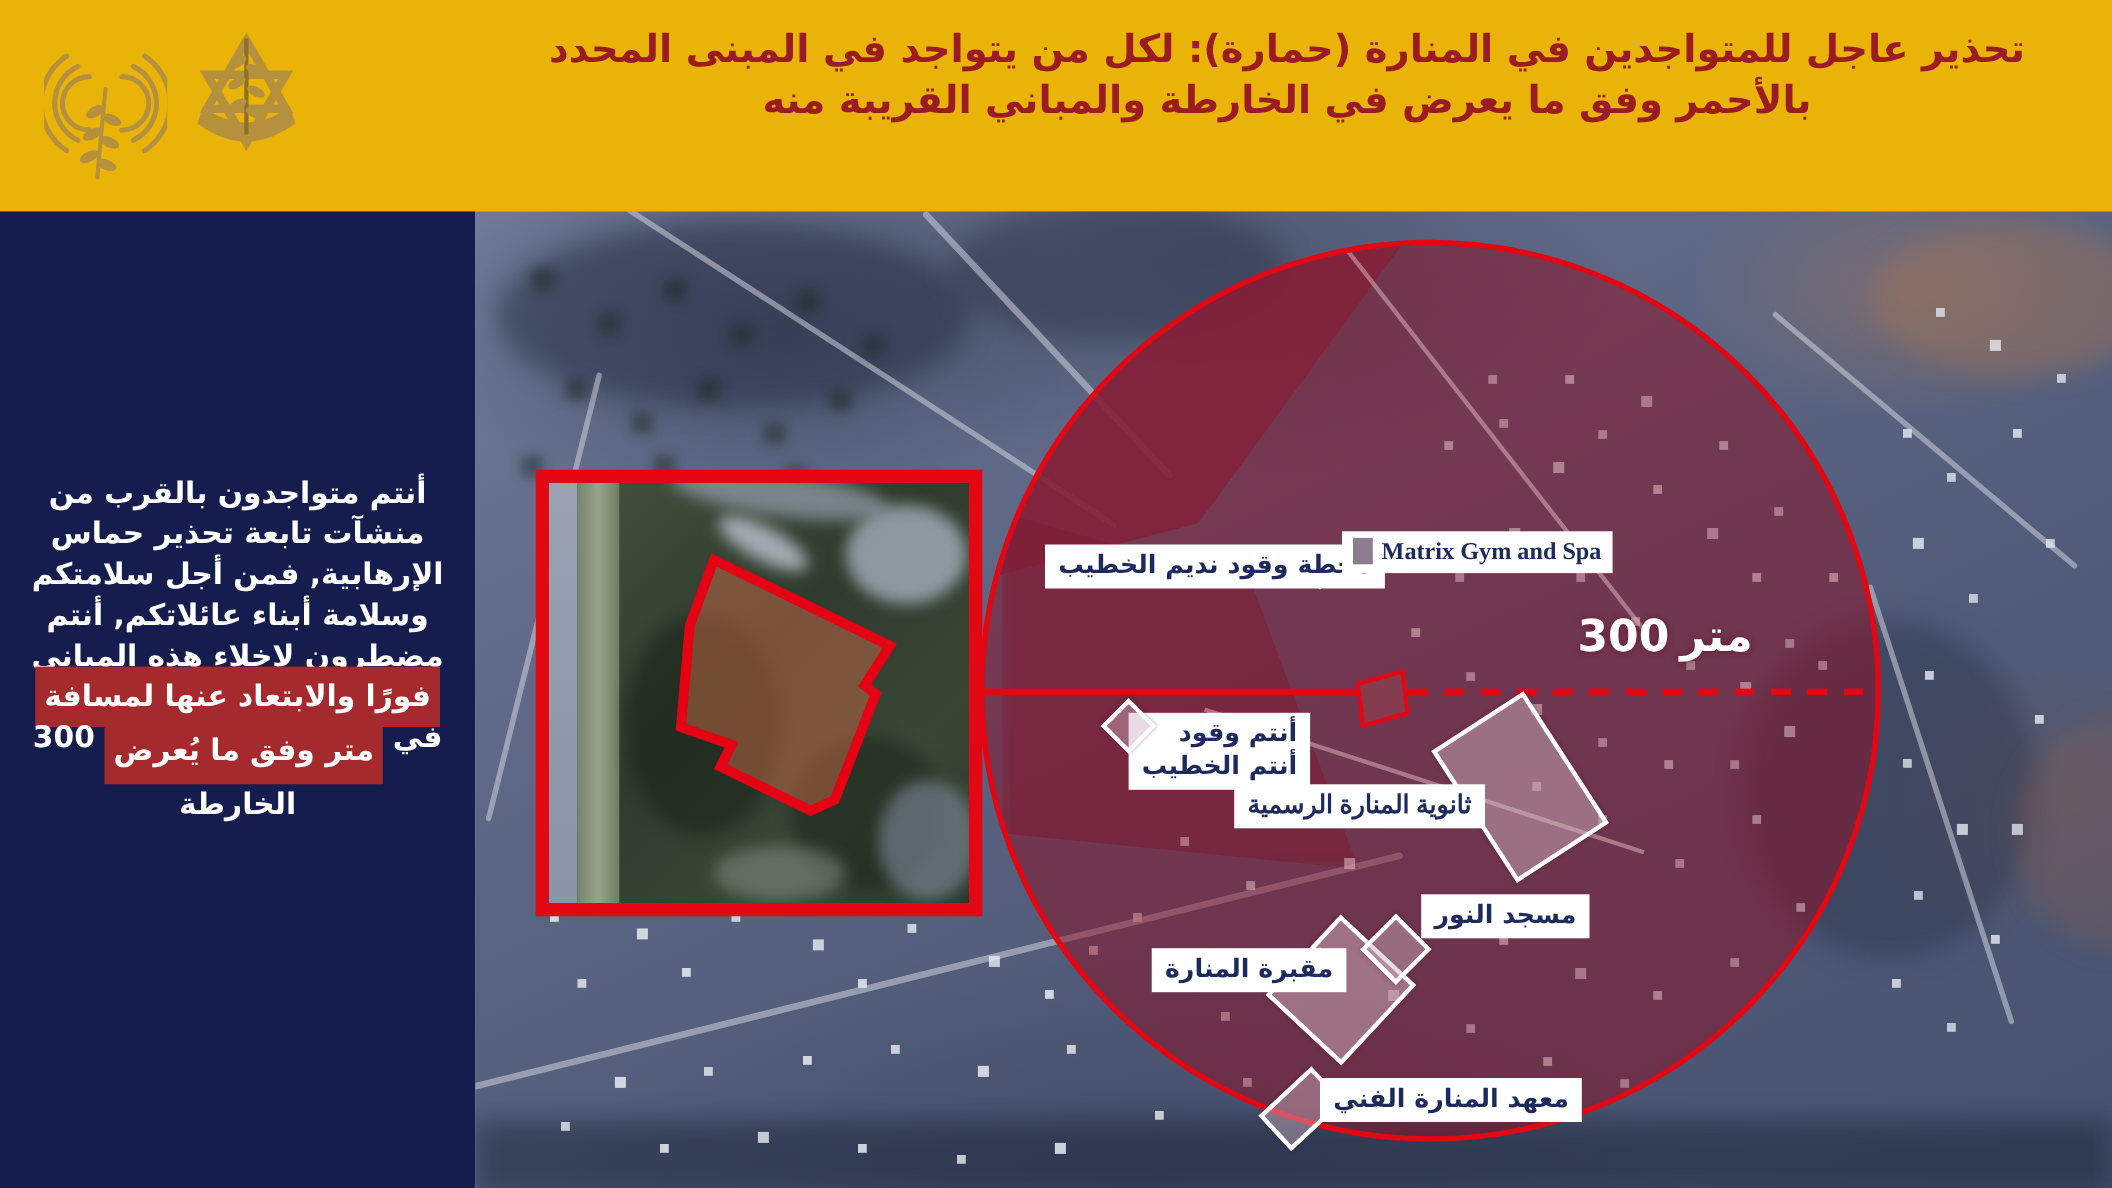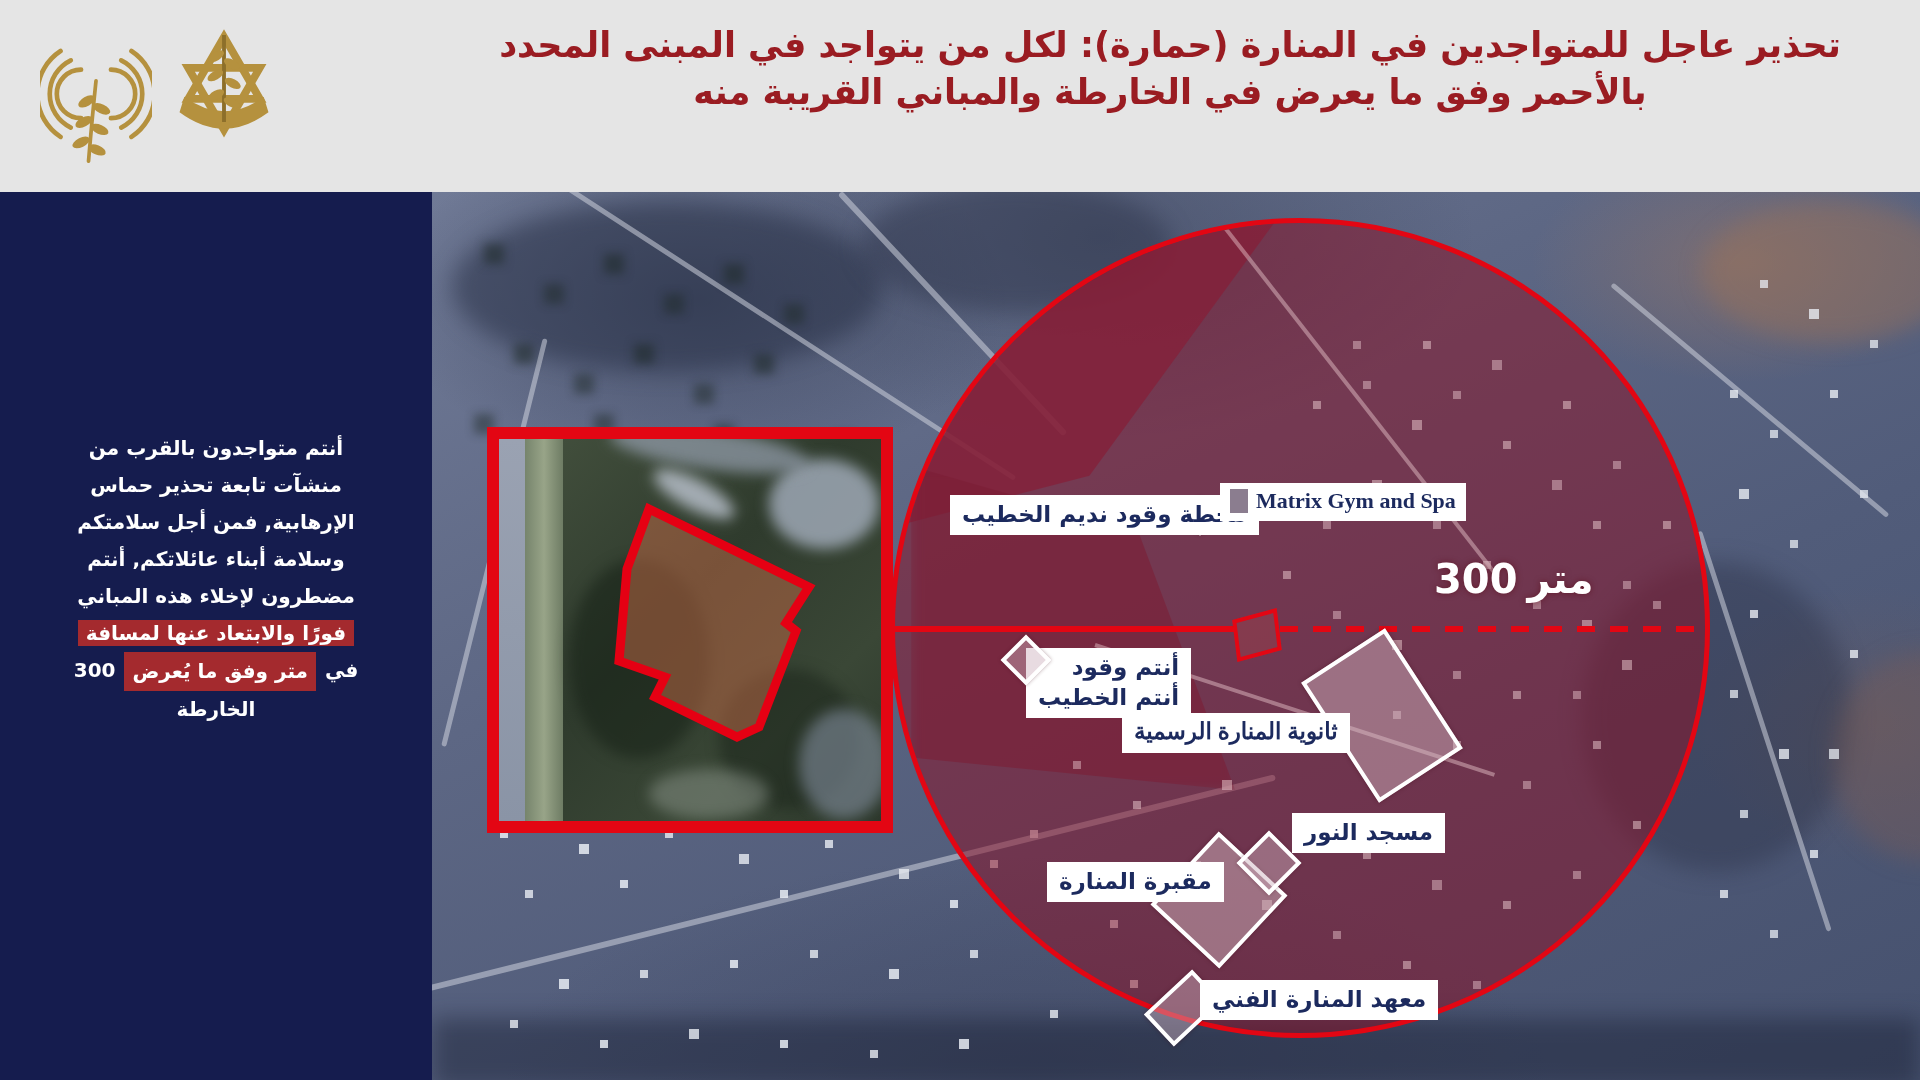--- a/index.html
+++ b/index.html
@@ -1,30 +1,30 @@
 <!DOCTYPE html>
 <html><head>
 <meta charset="utf-8">
 <style>
   html,body{margin:0;padding:0;background:#fff;}
   body{width:1920px;height:1080px;overflow:hidden;position:relative;
        font-family:"DejaVu Sans",sans-serif;}
   .page{position:absolute;inset:0;}
 
   
-  .header{position:absolute;left:0;top:0;width:1920px;height:192px;background:#e5e5e5;z-index:20;}
+  .header{position:absolute;left:0;top:0;width:1920px;height:192px;background:#eab308;z-index:20;}
   .logos{position:absolute;left:40px;top:18px;width:250px;height:150px;display:flex;align-items:center;gap:14px;}
   .title{position:absolute;left:440px;right:20px;top:22px;text-align:center;direction:rtl;
          color:#9a1c22;font-weight:700;font-size:35px;line-height:47px;}
 
   
   .sidebar{position:absolute;left:0;top:192px;width:432px;height:888px;background:#151c4e;z-index:15;}
   .warning{position:absolute;left:0;right:0;top:238px;text-align:center;direction:rtl;
-           color:#ffffff;font-weight:700;font-size:20px;line-height:37px;}
-  .hl{background:#a42a2e;padding:1px 8px;box-decoration-break:clone;}
+           color:#ffffff;font-weight:700;font-size:27px;line-height:37px;}
+  .hl{background:#a42a2e;padding:12px 8px;box-decoration-break:clone;}
   .numrow{direction:ltr;display:flex;justify-content:center;gap:9px;}
   .numrow span{direction:rtl;}
 
   
   .map{position:absolute;left:432px;top:192px;width:1488px;height:888px;overflow:hidden;
        background:
         radial-gradient(ellipse 300px 170px at 88% 8%, rgba(166,122,96,0.45), transparent 70%),
         radial-gradient(ellipse 260px 200px at 97% 60%, rgba(120,92,82,0.30), transparent 70%),
         radial-gradient(ellipse 430px 250px at 18% 12%, rgba(40,48,70,0.50), transparent 72%),
         radial-gradient(ellipse 520px 280px at 45% 5%, rgba(52,60,82,0.45), transparent 72%),

